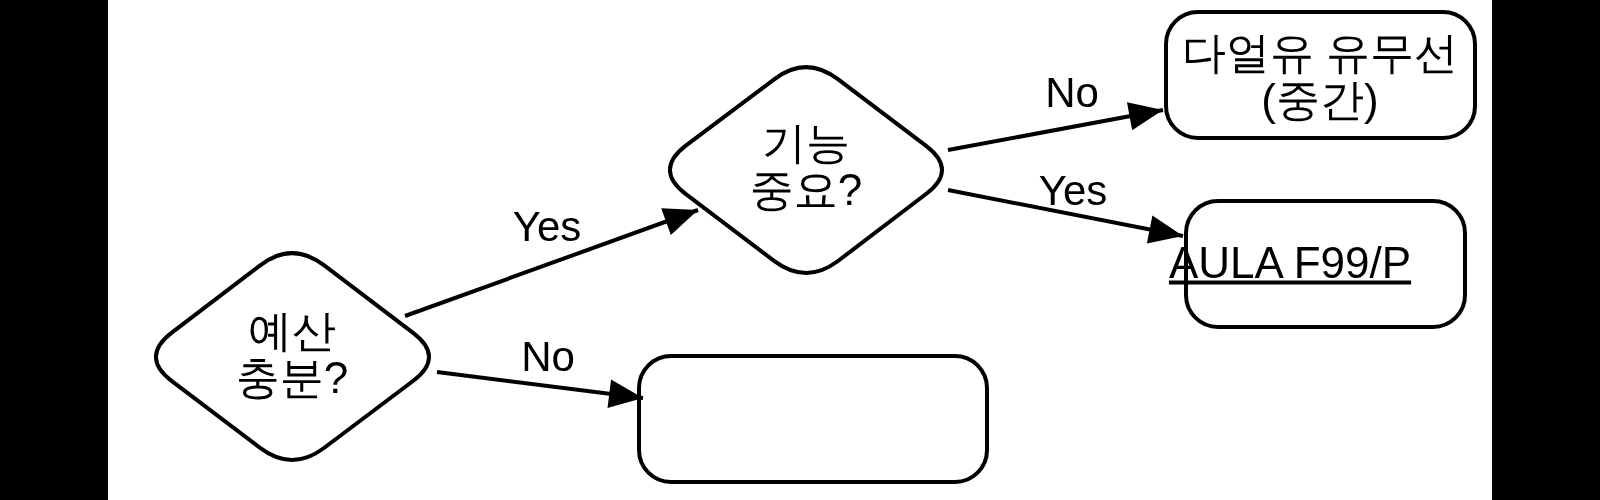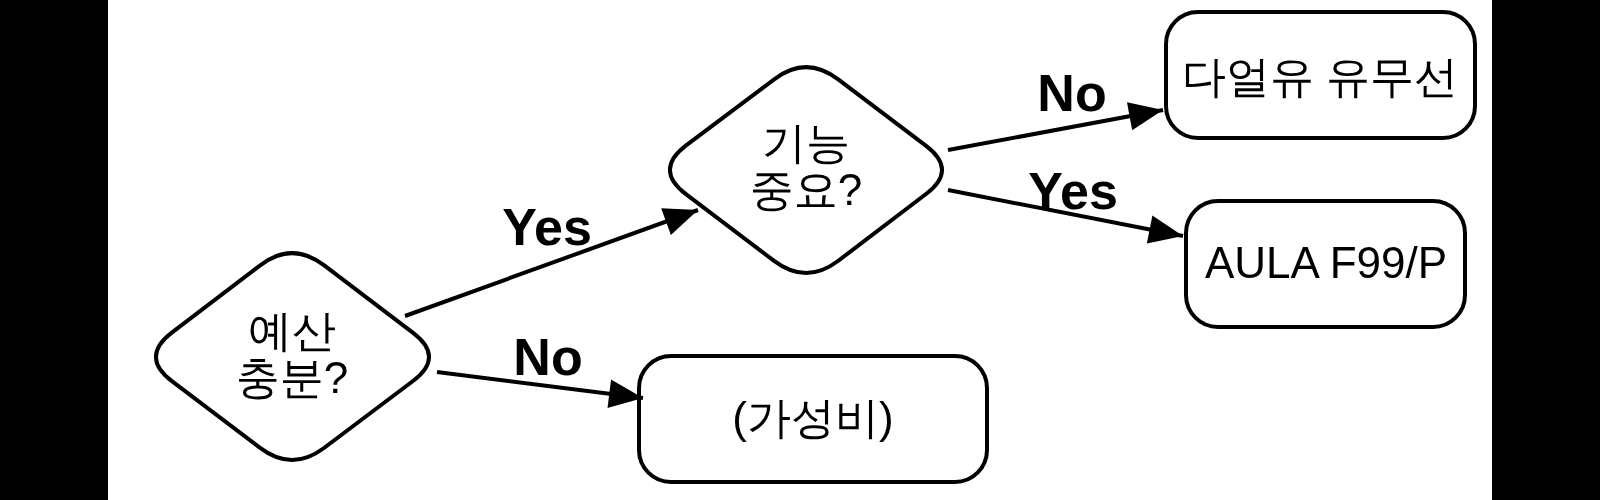--- a/index.html
+++ b/index.html
@@ -45,24 +45,23 @@
     transform: translate(-50%, -50%);
     text-align: center;
     font-size: 44px;
     line-height: 47px;
     white-space: nowrap;
   }
   .node-label .line { display: block; }
   .edge-label {
     position: absolute;
     transform: translate(-50%, -50%);
-    font-size: 52px;
+    font-size: 42px;
     line-height: 1;
     white-space: nowrap;
-    font-weight: bold;
   }
 </style>
 </head>
 <body>
 
 <div class="stage">
 
   <svg class="shapes" viewBox="0 0 1600 500" xmlns="http://www.w3.org/2000/svg">
     <defs>
       <marker id="arrowhead" viewBox="0 0 10 10" refX="10" refY="5" markerWidth="10" markerHeight="8.5" orient="auto" markerUnits="strokeWidth">
@@ -105,28 +104,28 @@
     <span class="line">중요?</span>
   </div>
 
   <div class="node-label" style="left:292px; top:354px;">
     <span class="line">예산</span>
     <span class="line">충분?</span>
   </div>
 
   <div class="node-label" style="left:1320px; top:76px;">
     <span class="line">다얼유 유무선</span>
+    <span class="line">(중간)</span>
   </div>
 
-  <div class="node-label" style="left:1326px; top:262px;">
+  <div class="node-label" style="left:1290px; top:262px;text-decoration:underline;">
     <span class="line">AULA F99/P</span>
   </div>
 
   <div class="node-label" style="left:813px; top:417px;">
-    <span class="line">(가성비)</span>
   </div>
 
   <div class="edge-label" style="left:547px; top:227px;">Yes</div>
   <div class="edge-label" style="left:548px; top:357px;">No</div>
   <div class="edge-label" style="left:1072px; top:93px;">No</div>
   <div class="edge-label" style="left:1073px; top:191px;">Yes</div>
 
   <div class="letterbox left"></div>
   <div class="letterbox right"></div>
 

